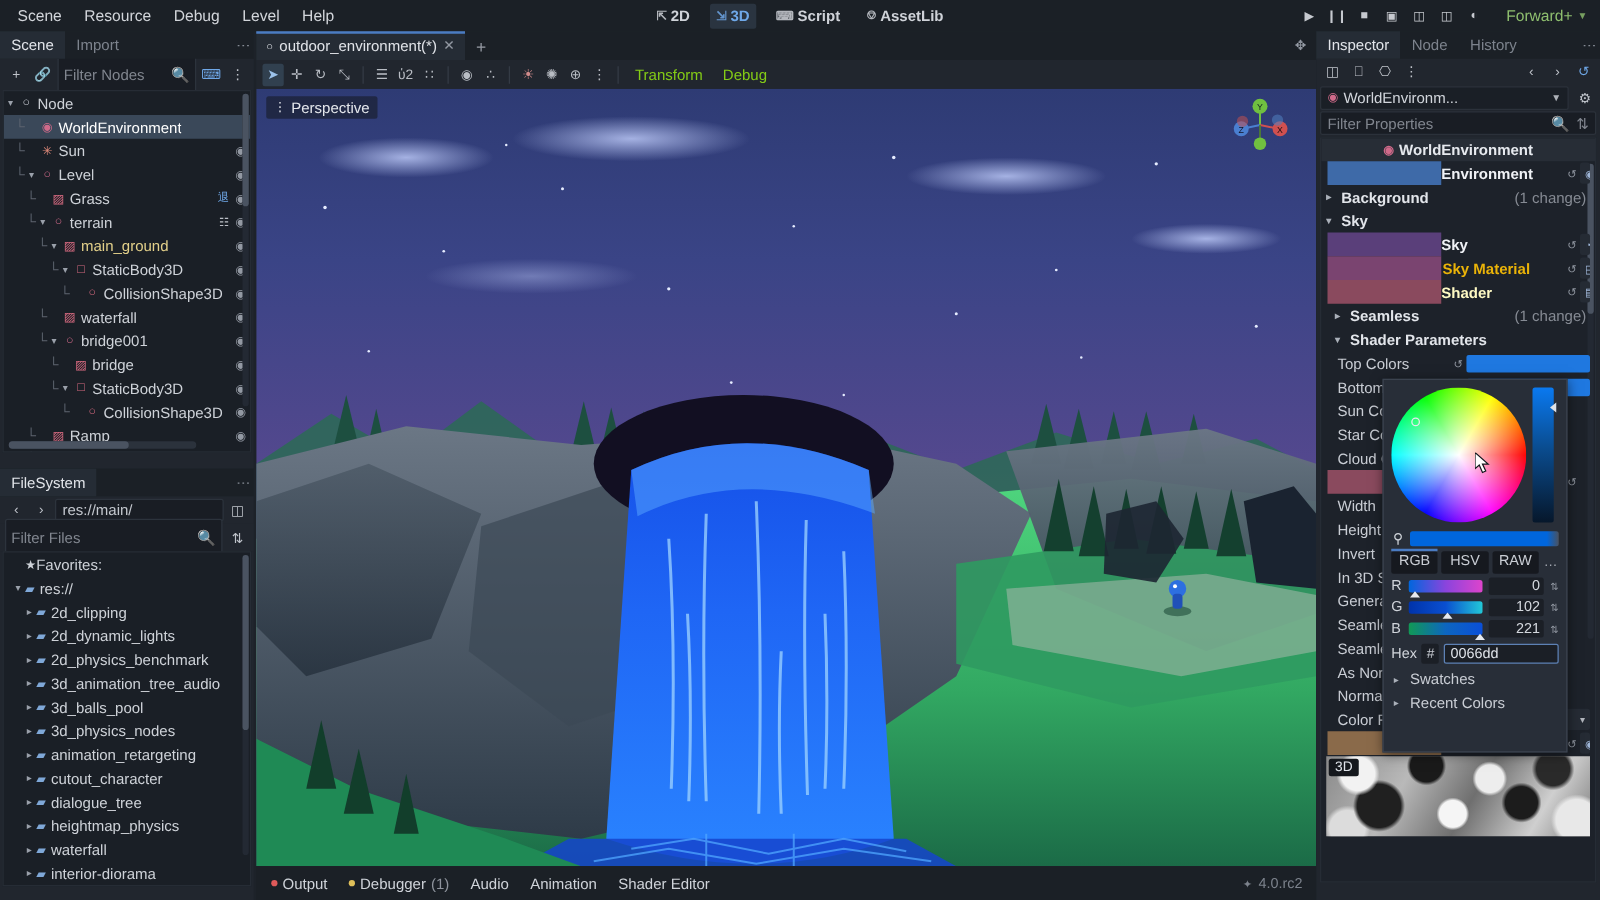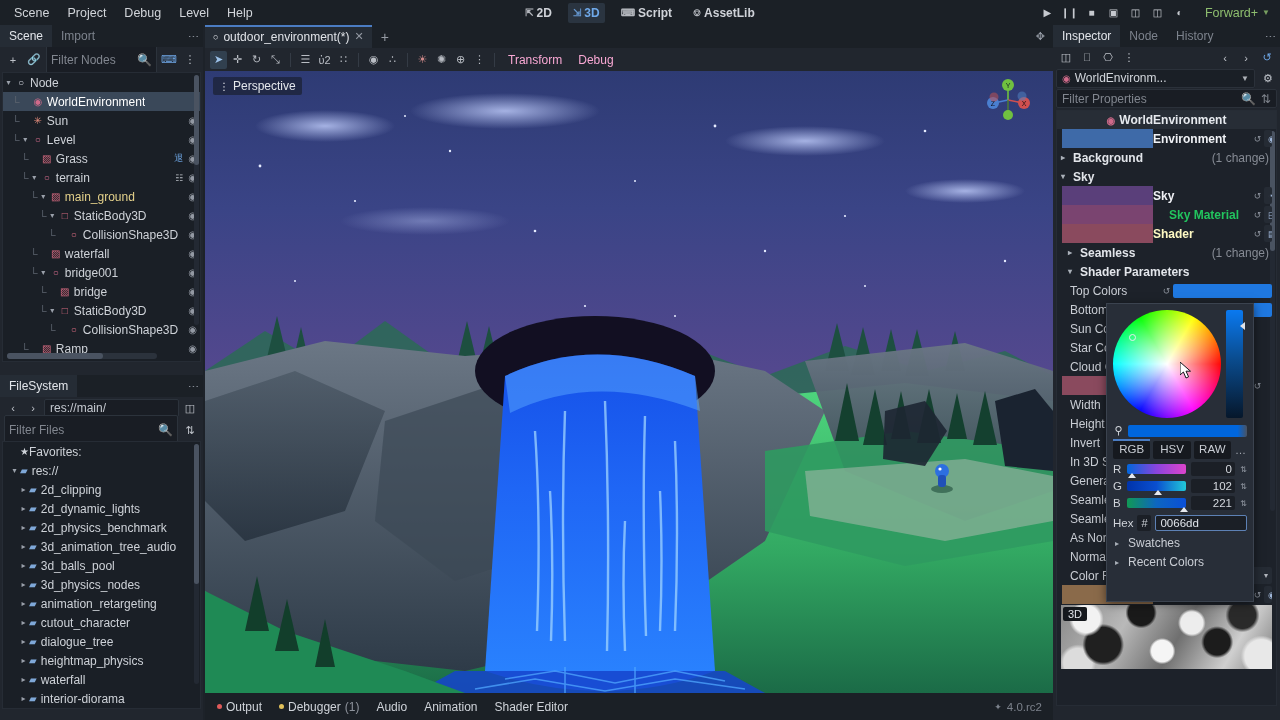--- a/index.html
+++ b/index.html
@@ -144,21 +144,21 @@
   .vp-toolbar {
     height: 23px; display: flex; align-items: center; gap: 2px; padding: 0 5px;
     background: #21262e;
   }
   .vp-tool {
     width: 17px; height: 18px; display: flex; align-items: center; justify-content: center;
     color: #b9bdc4; font-size: 11px; border-radius: 2px;
   }
   .vp-tool.on { background: #31404f; color: #9cc2ea; }
   .vsep { width: 1px; height: 14px; background: #343b45; margin: 0 4px; }
-  .vp-menu { padding: 0 7px; font-size: 12px; color: #f9a8d4; line-height: 18px; }
+  .vp-menu { padding: 0 7px; font-size: 12px; color: #84cc16; line-height: 18px; }
   .vp-canvas { position: relative; width: 848px; height: 622px; overflow: hidden; }
   .persp-label {
     position: absolute; left: 8px; top: 6px; z-index: 6;
     display: flex; align-items: center; gap: 4px;
     background: rgba(20,24,30,.55); color: #e4e7ec; font-size: 12px;
     padding: 2px 6px; border-radius: 2px;
   }
   .gizmo { position: absolute; right: 22px; top: 6px; width: 46px; height: 46px; z-index: 6; }
 
   
@@ -319,21 +319,21 @@
     background: linear-gradient(to bottom, #2e3b74 0%, #3a4486 22%, #53488e 48%, #6a4d8a 64%, #7b5186 72%, #56527f 82%, #3e4a72 100%);
   }
 </style>
 </head>
 <body>
 <div id="app">
 
 <div class="menubar">
   <div class="menu-left">
     <div class="menu-item">Scene</div>
-    <div class="menu-item">Project</div>
+    <div class="menu-item">Resource</div>
     <div class="menu-item">Debug</div>
     <div class="menu-item">Level</div>
     <div class="menu-item">Help</div>
   </div>
   <div class="menu-center">
     <div class="mode-btn">
       <span class="mode-ico">⇱</span>
       <span>2D</span>
     </div>
     <div class="mode-btn active">
@@ -943,21 +943,21 @@
             <div class="namebg" style="background:#5a3f7a;width:96px"></div>
             <span class="prop-name" style="color:#f0f2f6;font-weight:bold;padding-left:0px">Sky</span>
             <span class="prop-reset">↺</span>
             <div class="prop-val">
               <span style="color:#9fb6d8;font-size:9px">◔</span>
               <span class="cv">blue_sky.tres</span>
             </div>
           </div>
           <div class="prop-row">
             <div class="namebg" style="background:#7a4470;width:96px"></div>
-            <span class="prop-name" style="color:#22c55e;font-weight:bold;padding-left:16px">Sky Material</span>
+            <span class="prop-name" style="color:#eab308;font-weight:bold;padding-left:1px">Sky Material</span>
             <span class="prop-reset">↺</span>
             <div class="prop-val">
               <span style="color:#9fb6d8;font-size:9px">◱</span>
               <span class="cv">ShaderMater</span>
             </div>
           </div>
           <div class="prop-row">
             <div class="namebg" style="background:#8a4a5e;width:96px"></div>
             <span class="prop-name" style="color:#fef9c3;font-weight:bold;padding-left:0px">Shader</span>
             <span class="prop-reset">↺</span>

